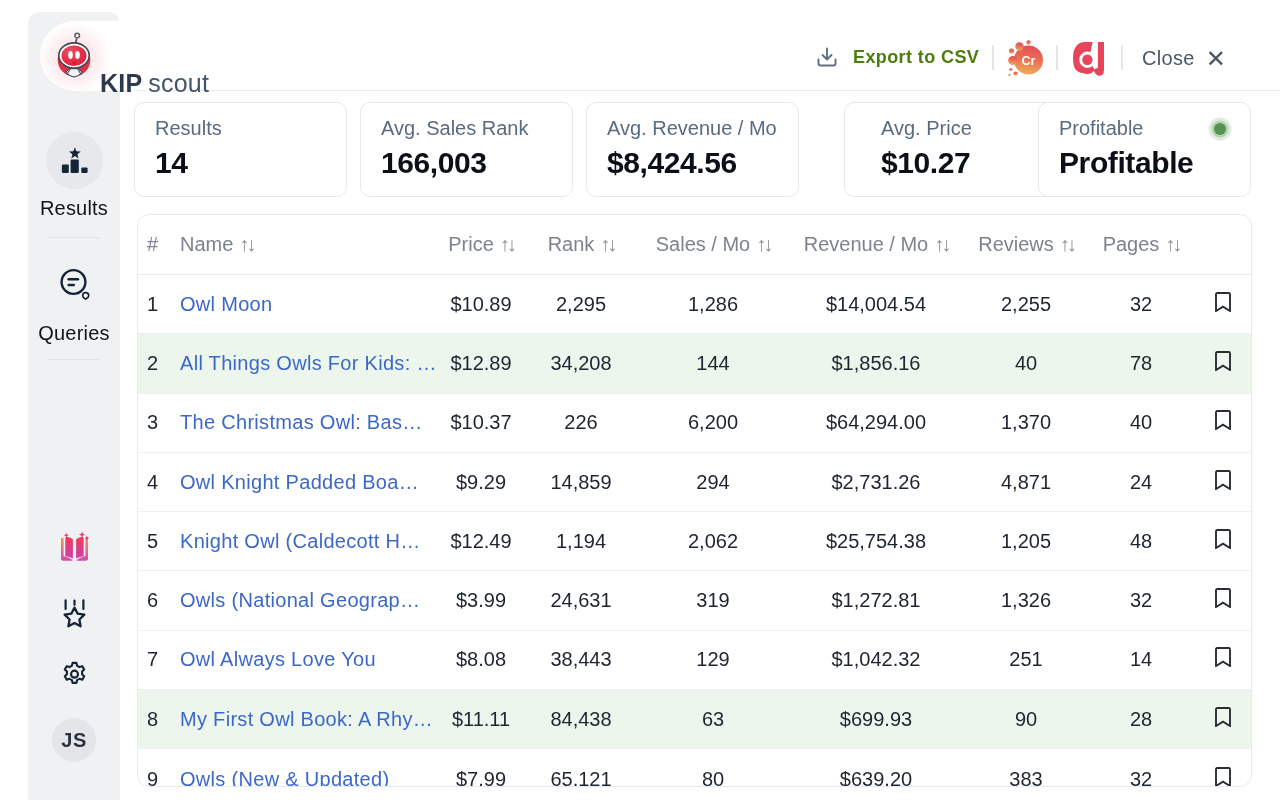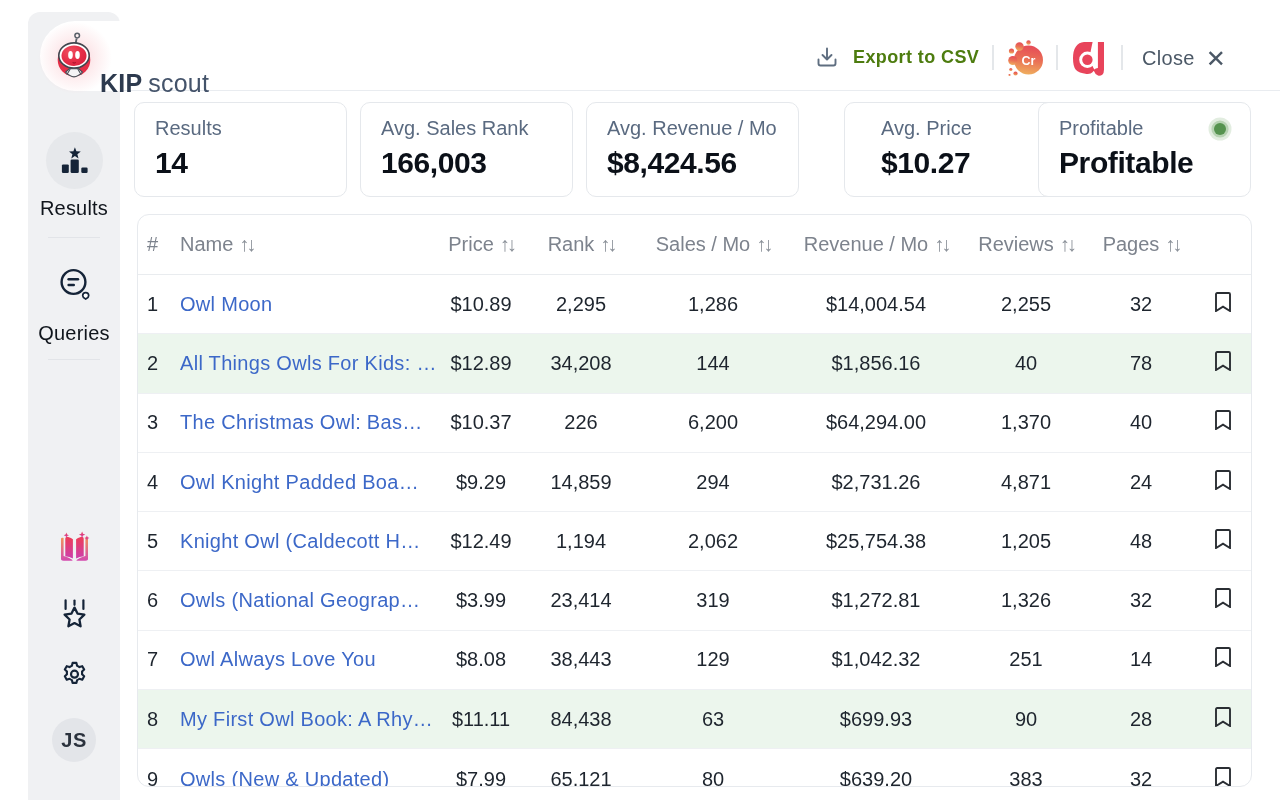--- a/index.html
+++ b/index.html
@@ -233,21 +233,21 @@
       <div class="c7">1,205</div>
       <div class="c8">48</div>
     <div class="c9"><svg class="bmk" width="16" height="20" viewBox="0 0 16 20">
           <path d="M2.2 1 h11.6 q1.2 0 1.2 1.2 V19 L8 14.6 1 19 V2.2 Q1 1 2.2 1 Z" fill="none" stroke="#2a2e33" stroke-width="1.9"></path>
         </svg></div>
   </div>
   <div class="trow">
     <div class="c1">6</div>
       <div class="c2"><span class="name">Owls (National Geograp…</span></div>
     <div class="c3">$3.99</div>
-      <div class="c4">23,414</div>
+      <div class="c4">24,631</div>
       <div class="c5">319</div>
     <div class="c6">$1,272.81</div>
       <div class="c7">1,326</div>
       <div class="c8">32</div>
     <div class="c9"><svg class="bmk" width="16" height="20" viewBox="0 0 16 20">
           <path d="M2.2 1 h11.6 q1.2 0 1.2 1.2 V19 L8 14.6 1 19 V2.2 Q1 1 2.2 1 Z" fill="none" stroke="#2a2e33" stroke-width="1.9"></path>
         </svg></div>
   </div>
   <div class="trow">
     <div class="c1">7</div>

